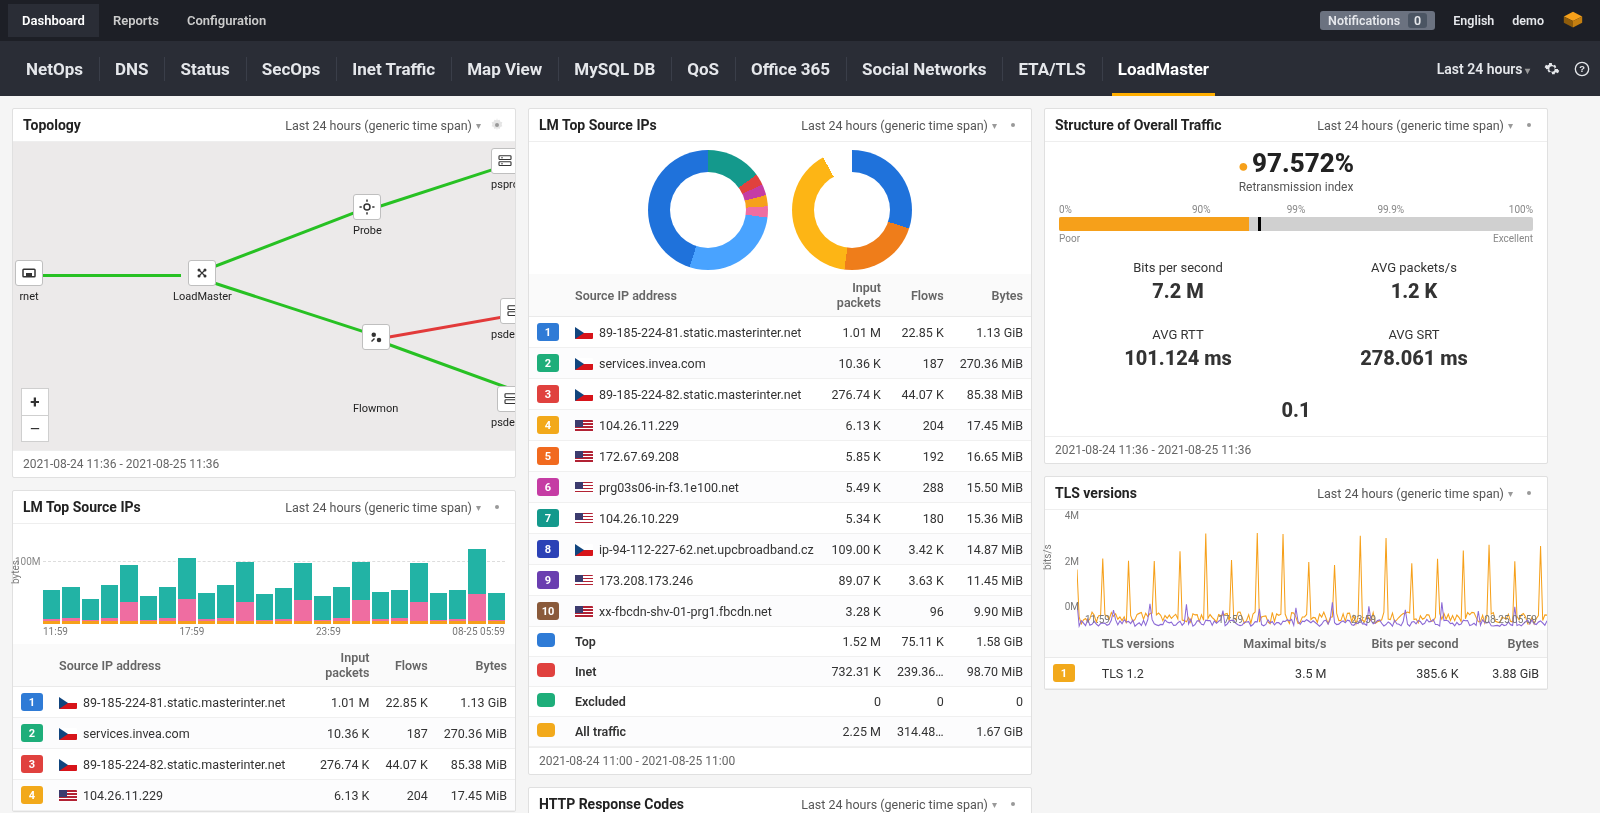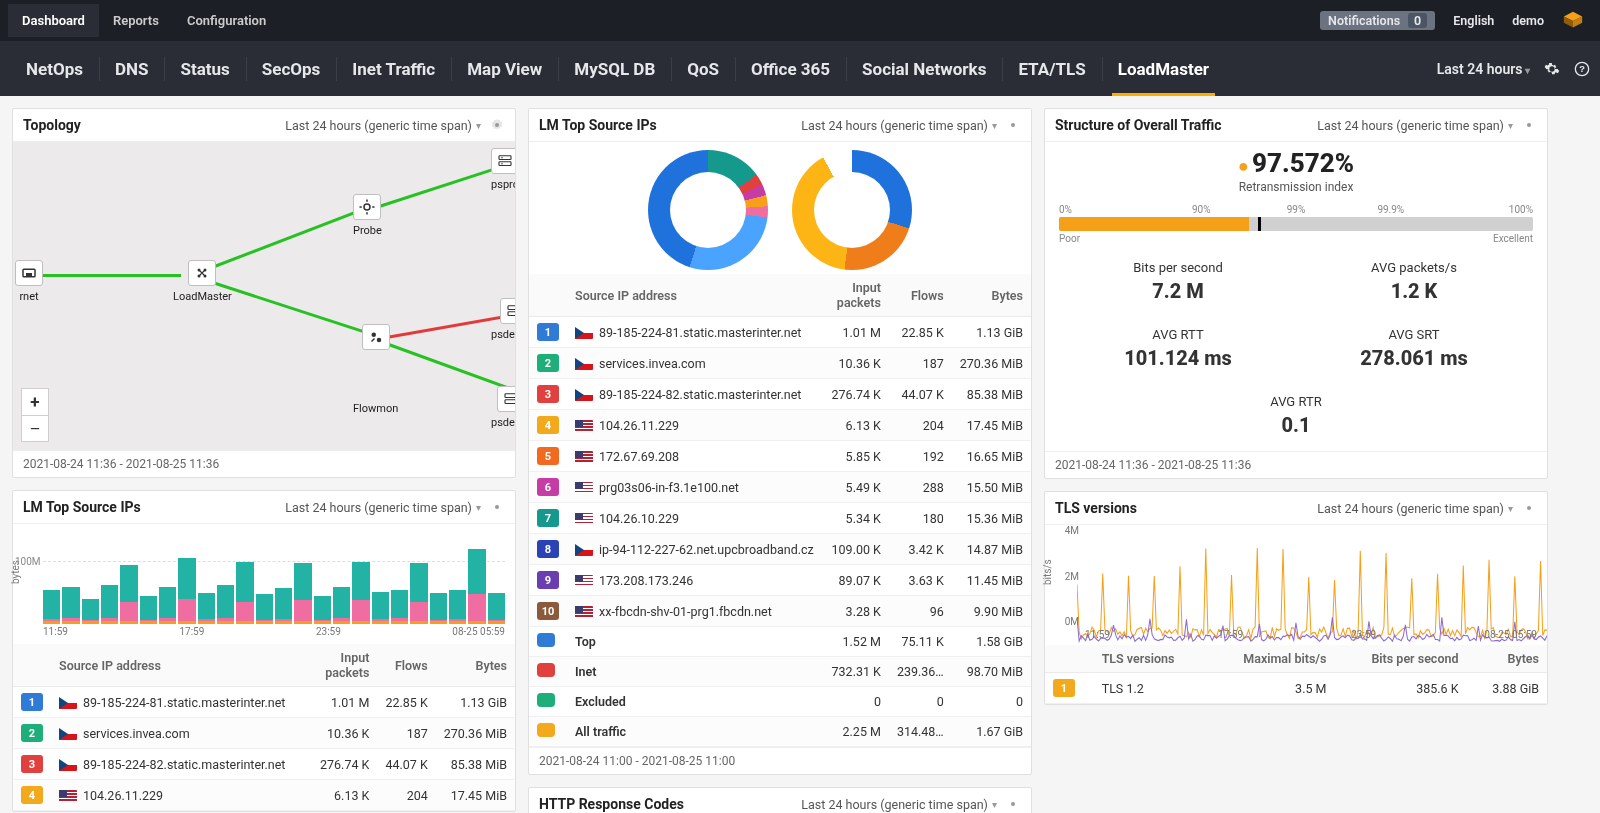--- a/index.html
+++ b/index.html
@@ -616,21 +616,20 @@
           </div>
           <div class="kpi">
             <div class="t">AVG RTT</div>
             <div class="v">101.124 ms</div>
           </div>
           <div class="kpi">
             <div class="t">AVG SRT</div>
             <div class="v">278.061 ms</div>
           </div>
           <div class="kpi full">
-            <div class="t">AVG RTR</div>
             <div class="v">0.1</div>
           </div>
         </div>
       <div class="card-foot">2021-08-24 11:36 - 2021-08-25 11:36</div>
     </div>
 
     <div class="card">
       <div class="card-head">
         <span class="card-title">TLS versions</span>
         <span class="spacer"></span>

